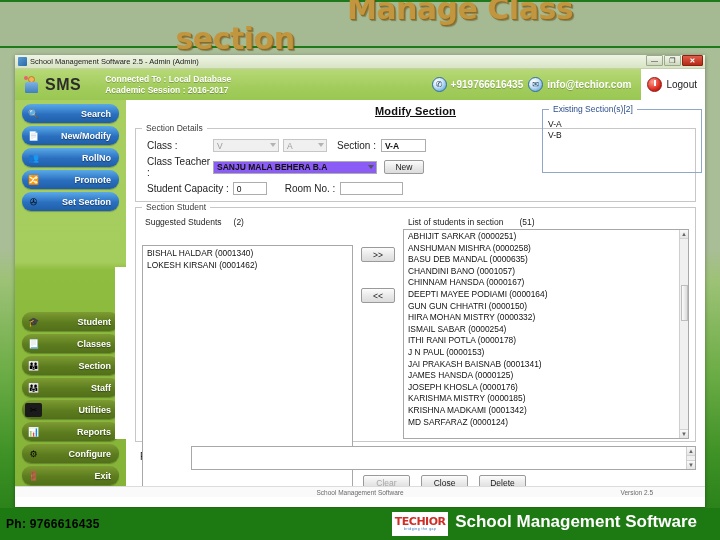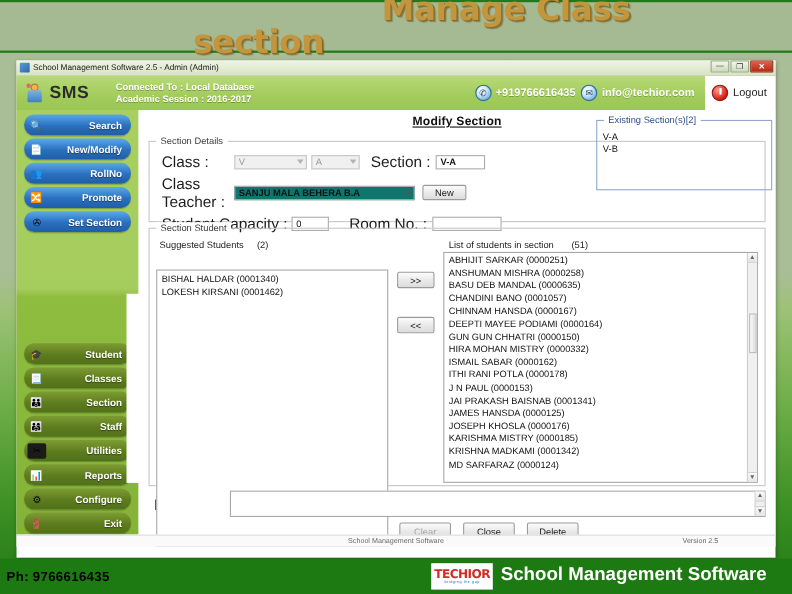--- a/index.html
+++ b/index.html
@@ -114,21 +114,21 @@
     text-decoration:underline; padding:5px 0 4px 0; letter-spacing:.2px; }
 
   
   .groupbox { border:1px solid #c7c7c7; position:relative; }
   .gb-title { position:absolute; top:-6px; left:6px; background:#fff; padding:0 4px;
     font-size:8.5px; color:#3b3b3b; white-space:nowrap; }
   .gb-title.blue { color:#2d4f8e; }
 
   #section-details { margin:7px 3px 0 3px; height:74px; }
   .frow { display:flex; align-items:center; padding-left:11px; }
-  .flabel { font-size:14px; color:#1d1d1d; }
+  .flabel { font-size:10px; color:#1d1d1d; }
   .fld { border:1px solid #adadad; background:#fff; height:13px; font-size:8.5px;
     color:#111; display:flex; align-items:center; padding:0 3px; }
   .fld.disabled { background:#f0f0f0; color:#9a9a9a; border-color:#c6c6c6;}
   .combo { position:relative; display:flex; align-items:center; }
   .combo .arrow { position:absolute; right:2px; top:3px; width:0;height:0;
     border-left:3px solid transparent;border-right:3px solid transparent;
     border-top:4px solid #555; }
   .combo.disabled .arrow { border-top-color:#b3b3b3; }
   .btn { border:1px solid #9a9a9a; border-radius:2px;
     background:linear-gradient(180deg,#fcfcfc,#eaeaea 50%,#dcdcdc);
@@ -311,21 +311,21 @@
               <span class="arrow"></span>
           </div>
           <span class="flabel" style="margin-left:10px;">Section :</span>
           <div class="fld" style="width:45px;margin-left:5px;font-weight:bold;">
             <span>V-A</span>
           </div>
         </div>
 
         <div class="frow" style="margin-top:4px;">
           <span class="flabel" style="width:66px;">Class Teacher :</span>
-          <div class="fld combo" style="width:164px;background:#0f766e;font-weight:bold;">
+          <div class="fld combo" style="width:164px;background:#8b5cf6;font-weight:bold;">
             <span>SANJU MALA BEHERA B.A</span>
               <span class="arrow"></span>
           </div>
           <div class="btn" style="width:40px;height:14px;margin-left:7px;">New</div>
         </div>
 
         <div class="frow" style="margin-top:4px;">
           <span class="flabel">Student Capacity :</span>
           <div class="fld" style="width:34px;margin-left:4px;">
             <span>0</span>
@@ -376,21 +376,21 @@
             <div class="listbox" id="section-list" style="height:210px;margin-top:2px;">
               <div id="section-list-rows" style="padding-top:1px;">
                   <div class="lrow">ABHIJIT  SARKAR (0000251)</div>
                   <div class="lrow">ANSHUMAN  MISHRA (0000258)</div>
                   <div class="lrow">BASU DEB MANDAL (0000635)</div>
                   <div class="lrow">CHANDINI  BANO (0001057)</div>
                   <div class="lrow">CHINNAM  HANSDA (0000167)</div>
                   <div class="lrow">DEEPTI MAYEE  PODIAMI (0000164)</div>
                   <div class="lrow">GUN GUN CHHATRI (0000150)</div>
                   <div class="lrow">HIRA MOHAN MISTRY (0000332)</div>
-                  <div class="lrow">ISMAIL  SABAR (0000162)</div>
+                  <div class="lrow">ISMAIL  SABAR (0000254)</div>
                   <div class="lrow">ITHI RANI POTLA (0000178)</div>
                   <div class="lrow">J N PAUL   (0000153)</div>
                   <div class="lrow">JAI PRAKASH BAISNAB (0001341)</div>
                   <div class="lrow">JAMES  HANSDA (0000125)</div>
                   <div class="lrow">JOSEPH  KHOSLA (0000176)</div>
                   <div class="lrow">KARISHMA  MISTRY (0000185)</div>
                   <div class="lrow">KRISHNA  MADKAMI (0001342)</div>
                   <div class="lrow">MD  SARFARAZ  (0000124)</div>
                 </div>
               <div class="scrollbar">

